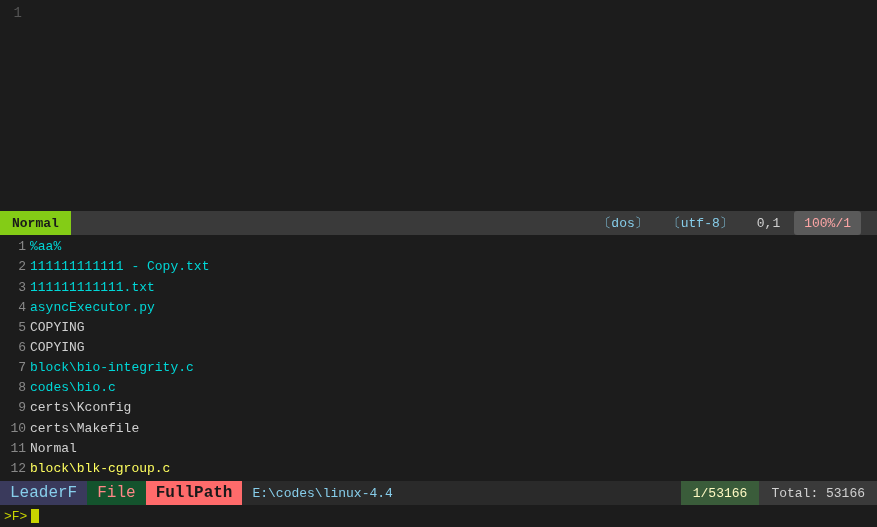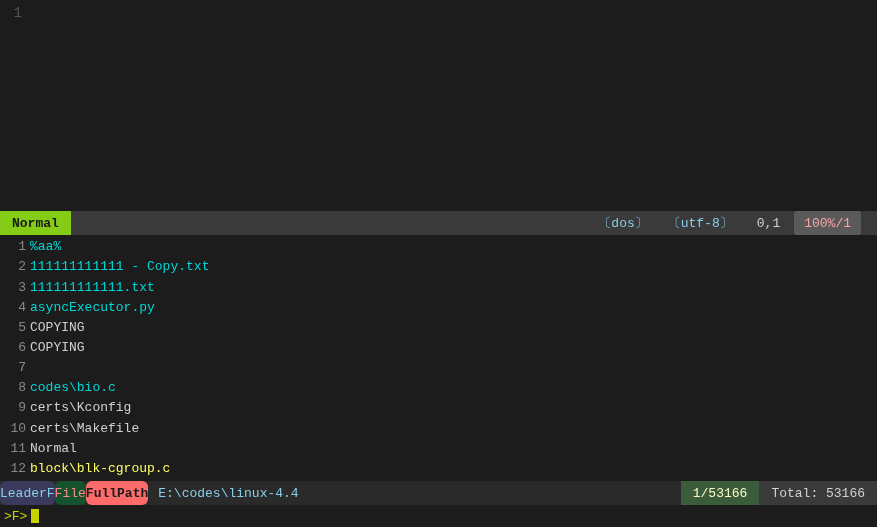--- a/index.html
+++ b/index.html
@@ -140,26 +140,25 @@
     
     #leaderf-bar {
       height: 24px;
       background: #2a2a2a;
       display: flex;
       align-items: center;
       flex-shrink: 0;
     }
 
     .lf-segment {
-      padding: 0 0;
-      height: 100%;
-      display: flex;
-      align-items: center;
-      font-size: 13px;
-      border-radius: 6px;
+      padding: 0 10px;
+      height: 100%;
+      display: flex;
+      align-items: center;
+      font-size: 16px;
     }
 
     .lf-leaderf {
       background: #3a3a5c;
       color: #87ceeb;
     }
 
     .lf-file {
       background: #14532d;
       color: #ff8787;
@@ -250,21 +249,21 @@
   </div>
 </div>
 
 <div id="file-list-area">
 <div class="file-item"><span class="file-num">1</span><span class="file-name file-name-highlight">%aa%</span></div>
     <div class="file-item"><span class="file-num">2</span><span class="file-name file-name-highlight">111111111111 - Copy.txt</span></div>
     <div class="file-item"><span class="file-num">3</span><span class="file-name file-name-highlight">111111111111.txt</span></div>
     <div class="file-item"><span class="file-num">4</span><span class="file-name file-name-highlight">asyncExecutor.py</span></div>
     <div class="file-item"><span class="file-num">5</span><span class="file-name" style="color: rgb(208, 208, 208);">COPYING</span></div>
     <div class="file-item"><span class="file-num">6</span><span class="file-name" style="color: rgb(208, 208, 208);">COPYING</span></div>
-    <div class="file-item"><span class="file-num">7</span></div>
+    <div class="file-item"><span class="file-num">7</span><span class="file-name file-name-highlight">block\bio-integrity.c</span></div>
     <div class="file-item"><span class="file-num">8</span><span class="file-name file-name-highlight">codes\bio.c</span></div>
     <div class="file-item"><span class="file-num">9</span><span class="file-name" style="color: rgb(208, 208, 208);">certs\Kconfig</span></div>
     <div class="file-item"><span class="file-num">10</span><span class="file-name" style="color: rgb(208, 208, 208);">certs\Makefile</span></div>
     <div class="file-item"><span class="file-num">11</span><span class="file-name" style="color: rgb(208, 208, 208);">Normal</span></div>
     <div class="file-item"><span class="file-num">12</span><span class="file-name file-name-yellow">block\blk-cgroup.c</span></div>
   </div>
 
 <div id="leaderf-bar">
   <div class="lf-segment lf-leaderf">LeaderF</div>
   <div class="lf-segment lf-file">File</div>

